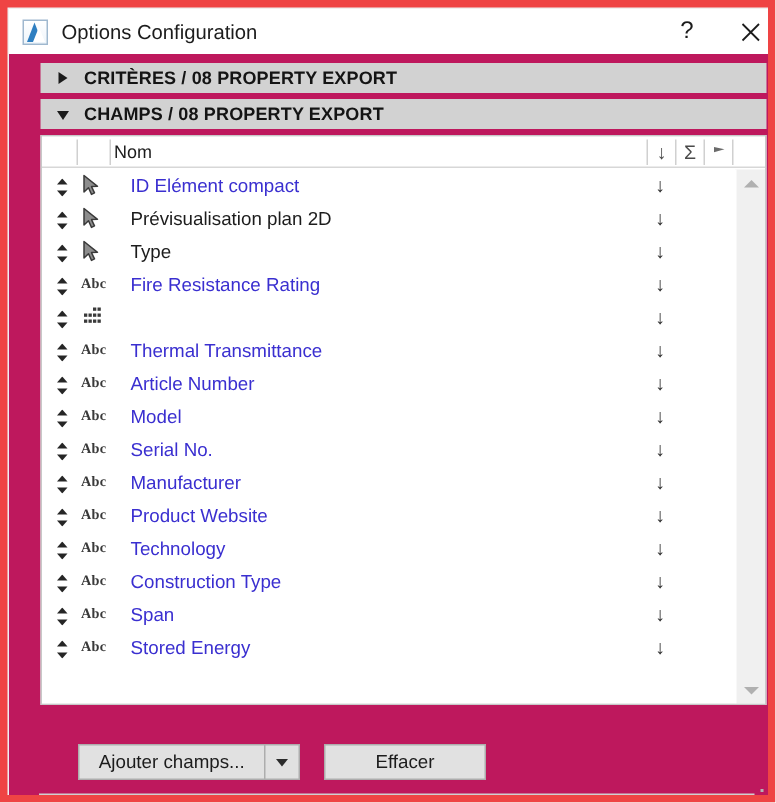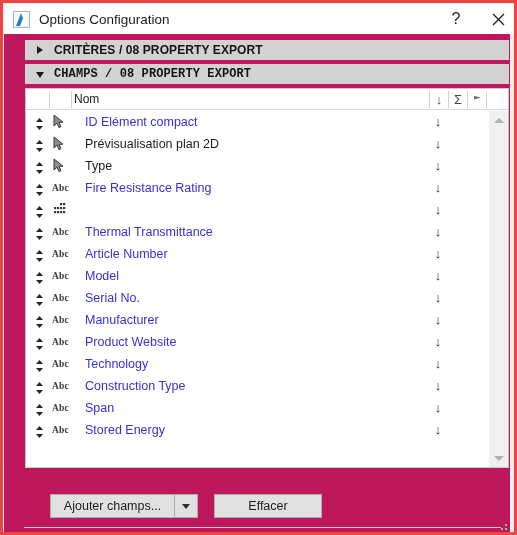--- a/index.html
+++ b/index.html
@@ -10,21 +10,21 @@
     background: #ffffff;
     font-family: "Liberation Sans", "DejaVu Sans", sans-serif;
   }
 
   
   #window {
     position: relative;
     width: 517px;
     height: 535px;
     background: #f0f0f0;
-    border: 3px solid #ef4444;
+    border: 5px solid #ef4444;
     overflow: hidden;
   }
 
   
   #titlebar {
     position: absolute;
     left: 1px; top: 1px;
     width: 515px; height: 30px;
     background: #ffffff;
     display: flex;
@@ -102,21 +102,21 @@
     position: absolute;
     left: 21px;
     width: 484px;
     height: 20px;
     background: #d2d2d2;
     display: flex;
     align-items: center;
     cursor: default;
   }
   #section-criteres { top: 6px; }
-  #section-champs   { top: 30px; font-family: Liberation Mono, monospace; }
+  #section-champs   { top: 30px; }
   .sec-tri { margin-left: 11px; width: 9px; height: 9px; position: relative; flex: none; }
   .sec-tri.closed::before {
     content: "";
     position: absolute; left: 1px; top: 0;
     width: 0; height: 0;
     border-top: 4.5px solid transparent;
     border-bottom: 4.5px solid transparent;
     border-left: 6px solid #1b1b1b;
   }
   .sec-tri.open::before {

